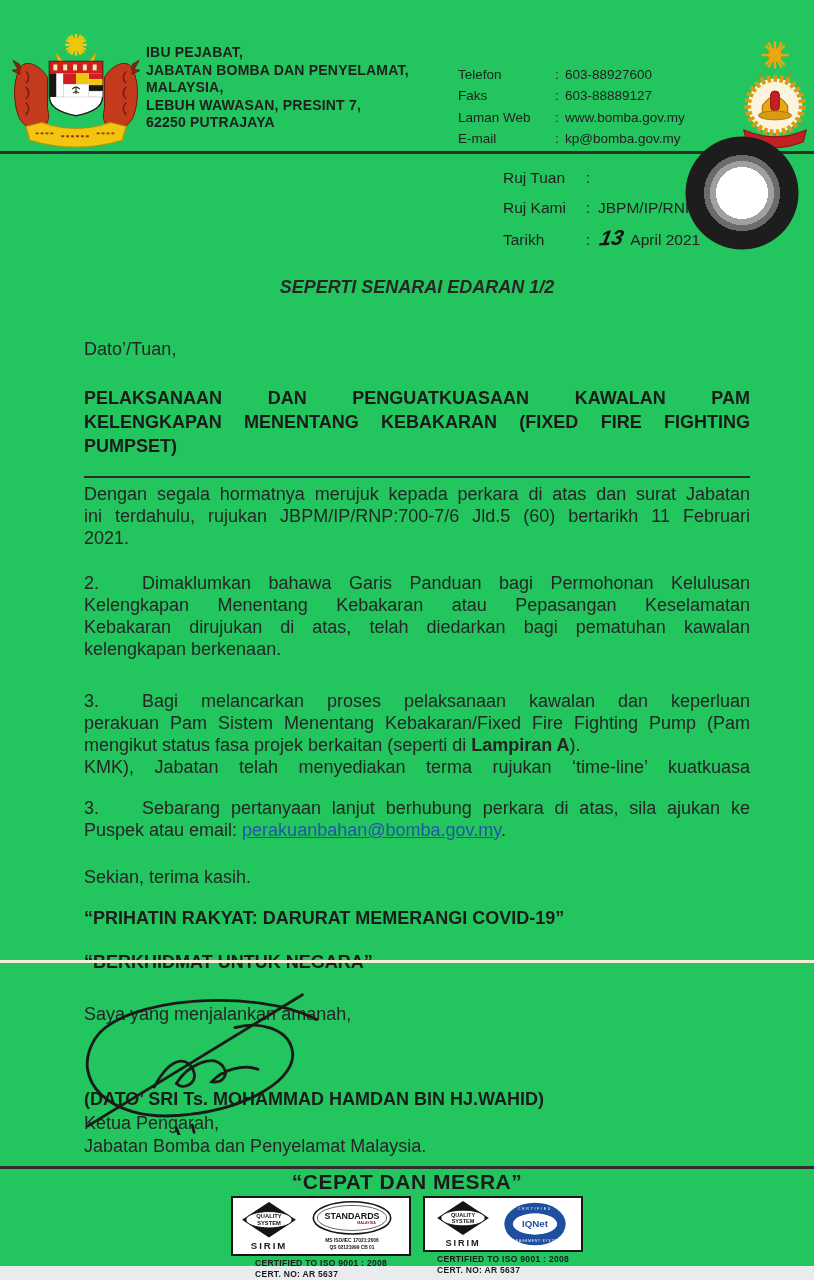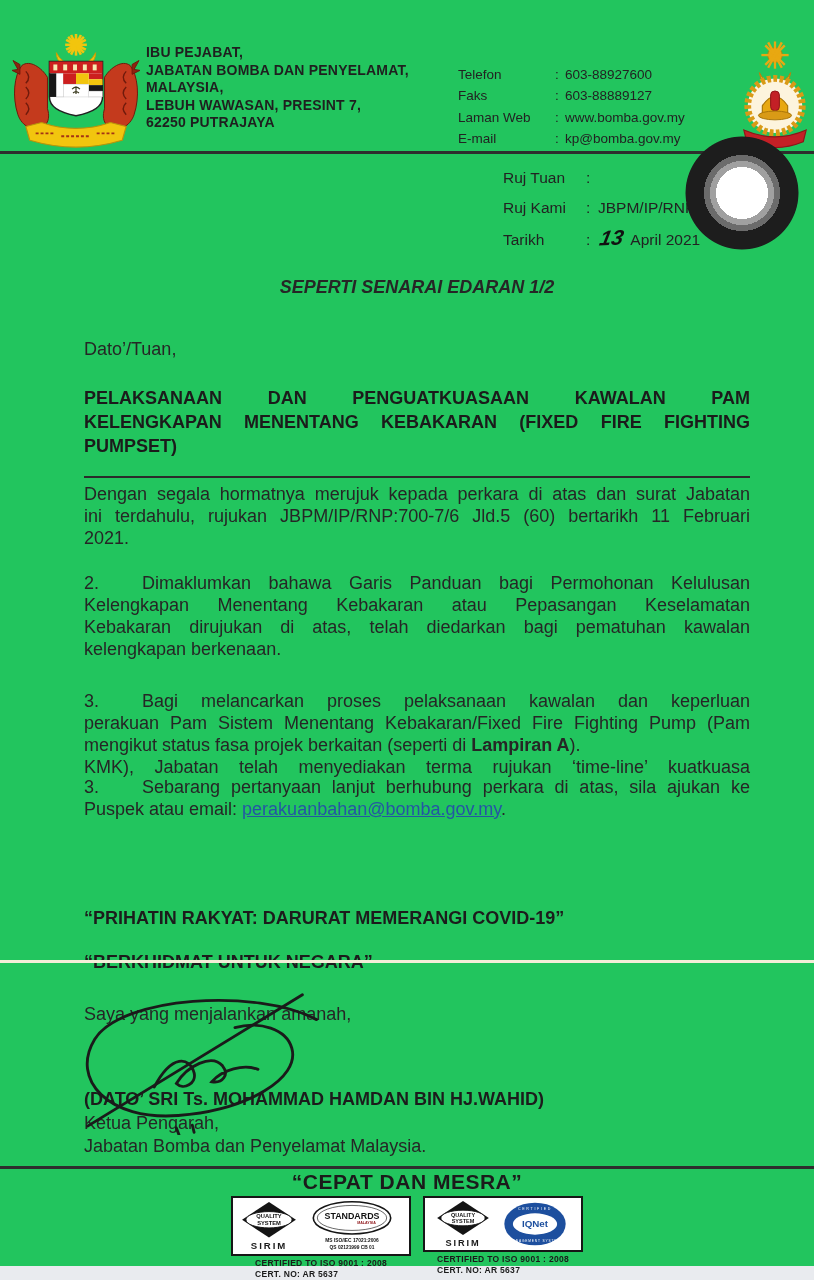--- a/index.html
+++ b/index.html
@@ -181,24 +181,25 @@
         <div class="tl just">Kelengkapan Menentang Kebakaran atau Pepasangan Keselamatan</div>
         <div class="tl just">Kebakaran dirujukan di atas, telah diedarkan bagi pematuhan kawalan</div>
         <div class="tl">kelengkapan berkenaan.</div>
       </div>
     <div class="blk" style="top:690px;">
         <div class="tl just"><span class="sg-num">3.</span>Bagi melancarkan proses pelaksanaan kawalan dan keperluan</div>
         <div class="tl just">perakuan Pam Sistem Menentang Kebakaran/<span class="sg-i">Fixed Fire Fighting Pump</span> (Pam</div>
         <div class="tl">mengikut status fasa projek berkaitan (seperti di <span class="sg-b">Lampiran A</span>).</div>
         <div class="tl just">KMK), Jabatan telah menyediakan terma rujukan ‘time-line’ kuatkuasa</div>
       </div>
-    <div class="blk" style="top:776px;">
+    <div class="blk" style="top:797px;">
         <div class="tl just"><span class="sg-num">3.</span>Sebarang pertanyaan lanjut berhubung perkara di atas, sila ajukan ke</div>
         <div class="tl">Puspek atau email: <a href="#" class="lnk">perakuanbahan@bomba.gov.my</a>.</div>
       </div>
+    <div class="blk" style="top:866px;">Sekian, terima kasih.</div>
     <div class="blk bold" style="top:907px;">“PRIHATIN RAKYAT: DARURAT MEMERANGI COVID-19”</div>
     <div class="blk bold" style="top:951px;">“BERKHIDMAT UNTUK NEGARA”</div>
     <div class="blk" style="top:1003px;">Saya yang menjalankan amanah,</div>
     <div class="blk bold" style="top:1088px;">(DATO’ SRI Ts. MOHAMMAD HAMDAN BIN HJ.WAHID)</div>
     <div class="blk" style="top:1112px;">Ketua Pengarah,</div>
     <div class="blk" style="top:1135px;">Jabatan Bomba dan Penyelamat Malaysia.</div>
   </div>
 
   <div class="abs artifact" style="top:960px;"></div>
 

